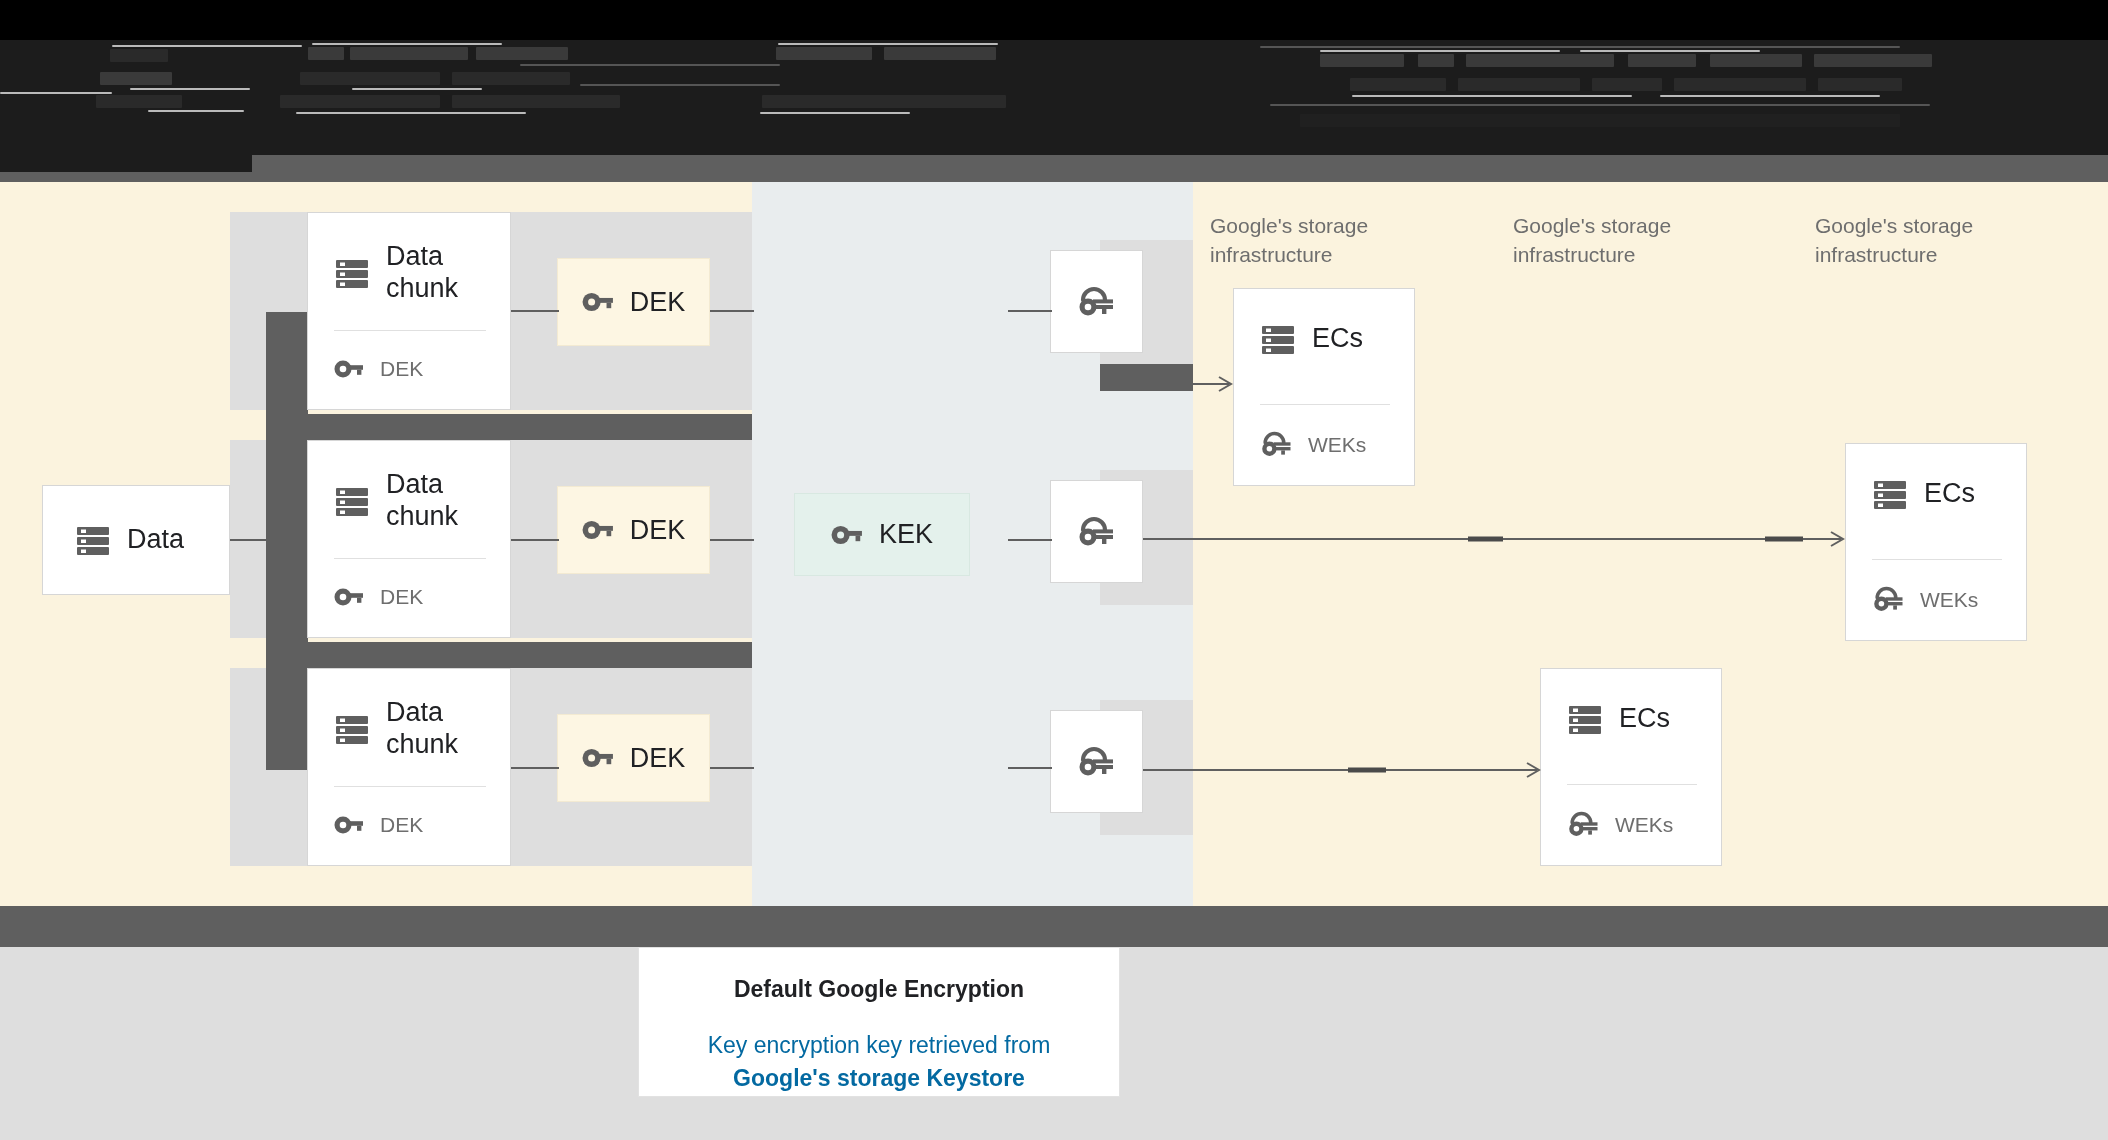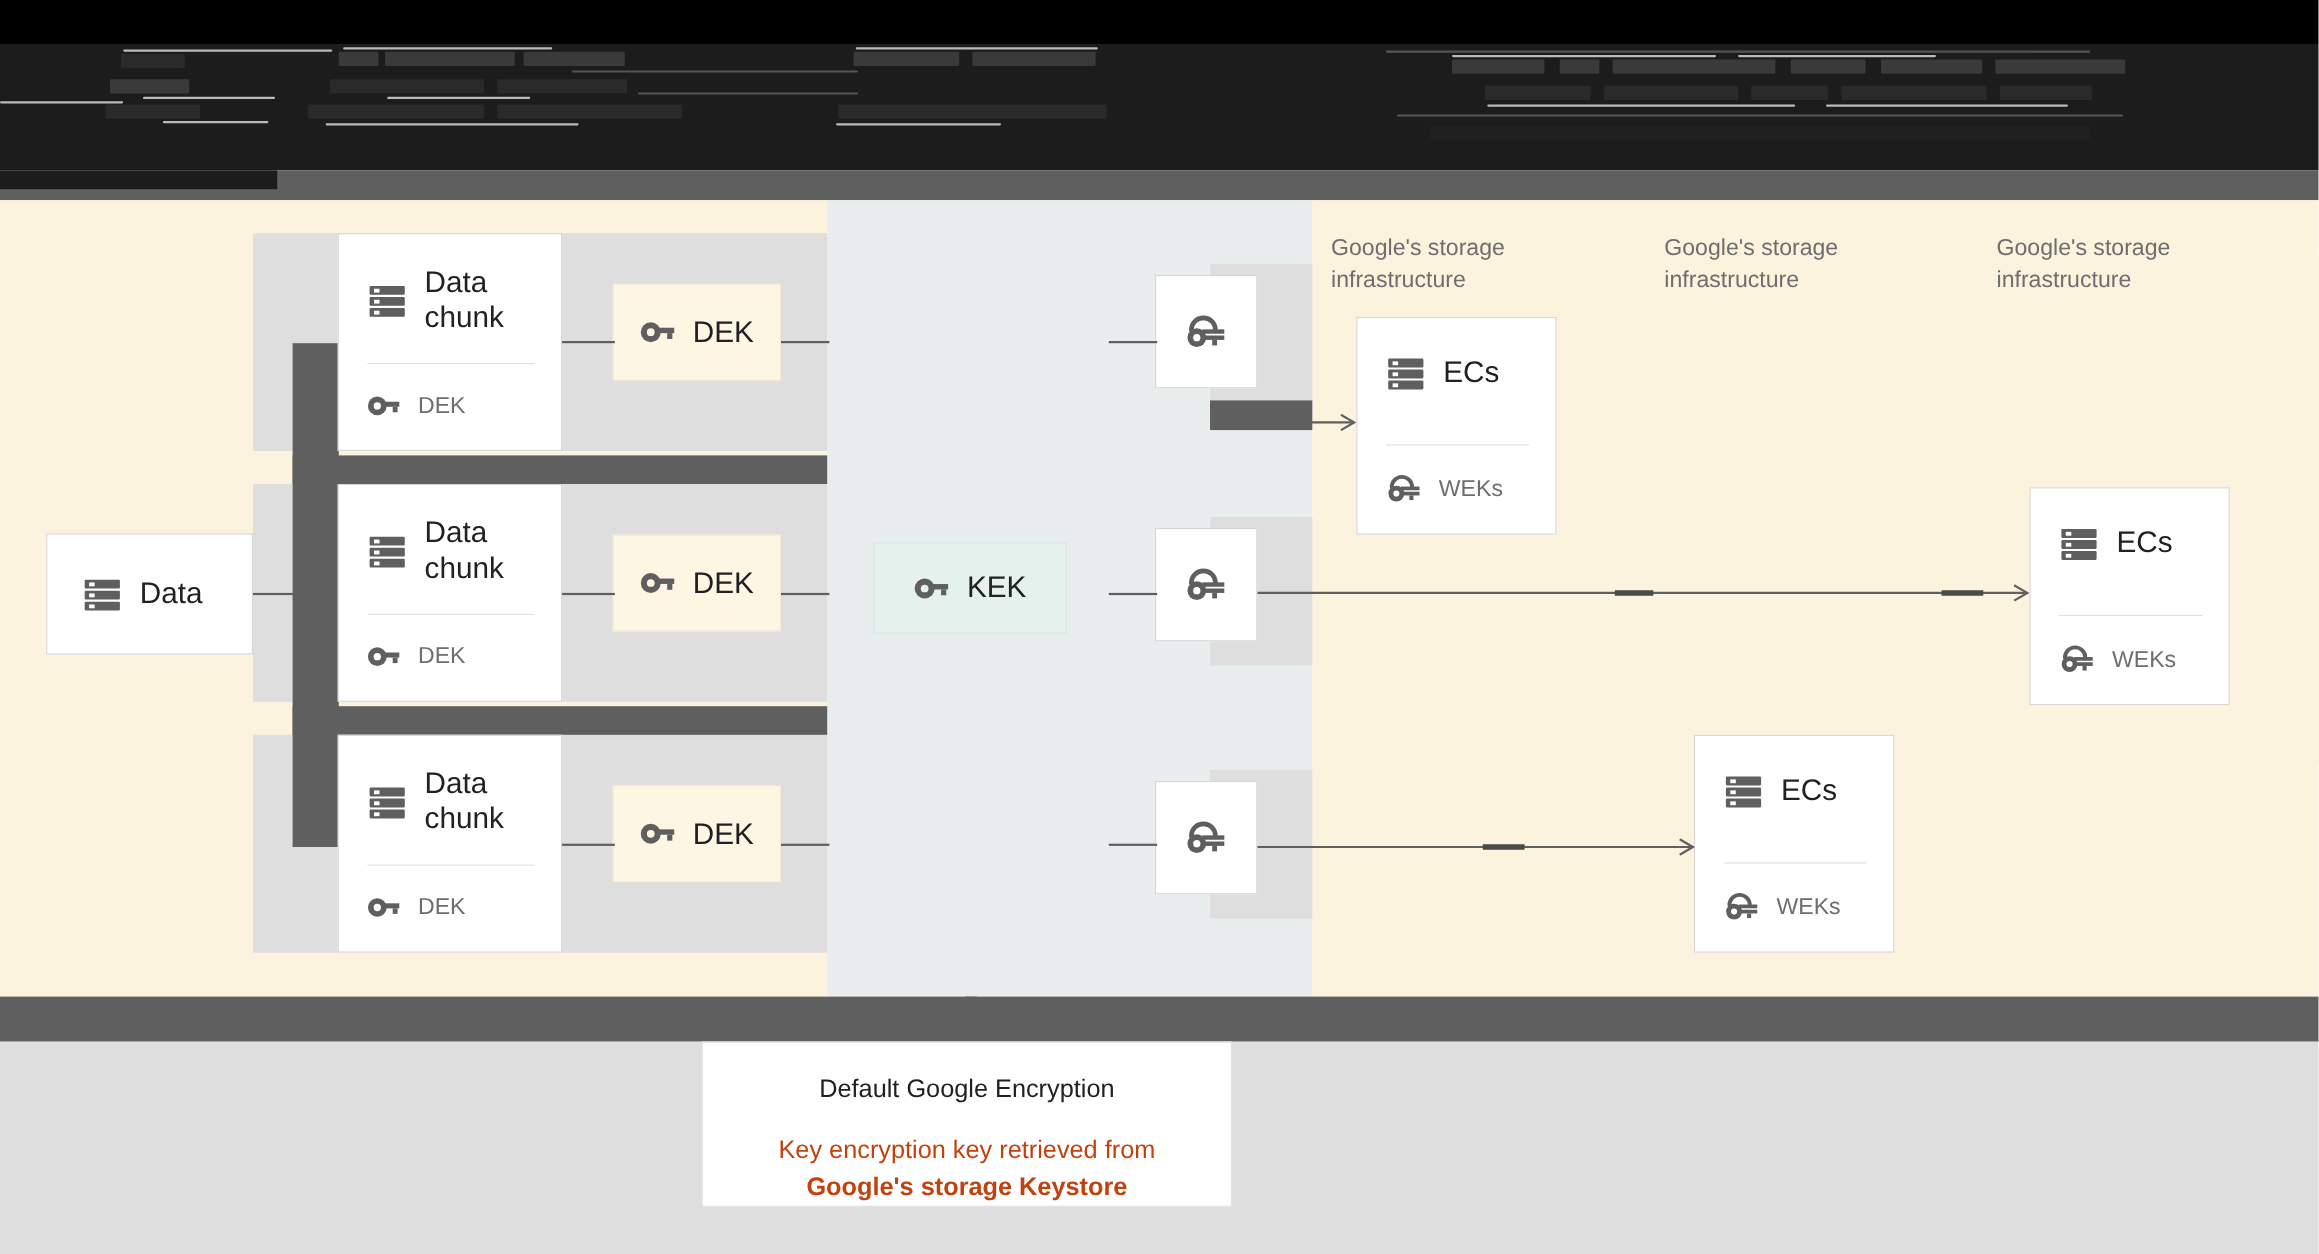--- a/index.html
+++ b/index.html
@@ -173,27 +173,27 @@
     left: 638px; top: 947px;
     width: 482px; height: 150px;
     background: #FFFFFF;
     border: 1px solid #E2E2E2;
     box-sizing: border-box;
     text-align: center;
     padding-top: 28px;
   }
   .caption-title {
     font-size: 23px;
-    font-weight: normal;
+    font-weight: bold;
     color: #202124;
   }
   .caption-body {
     margin-top: 26px;
     font-size: 23px;
-    color: #c2410c;
+    color: #0369a1;
     line-height: 1.42;
   }
   .caption-body b { font-weight: bold; }
 </style>
 </head>
 <body>
 
 <div id="stage">
 
   <div class="top-black"></div>

